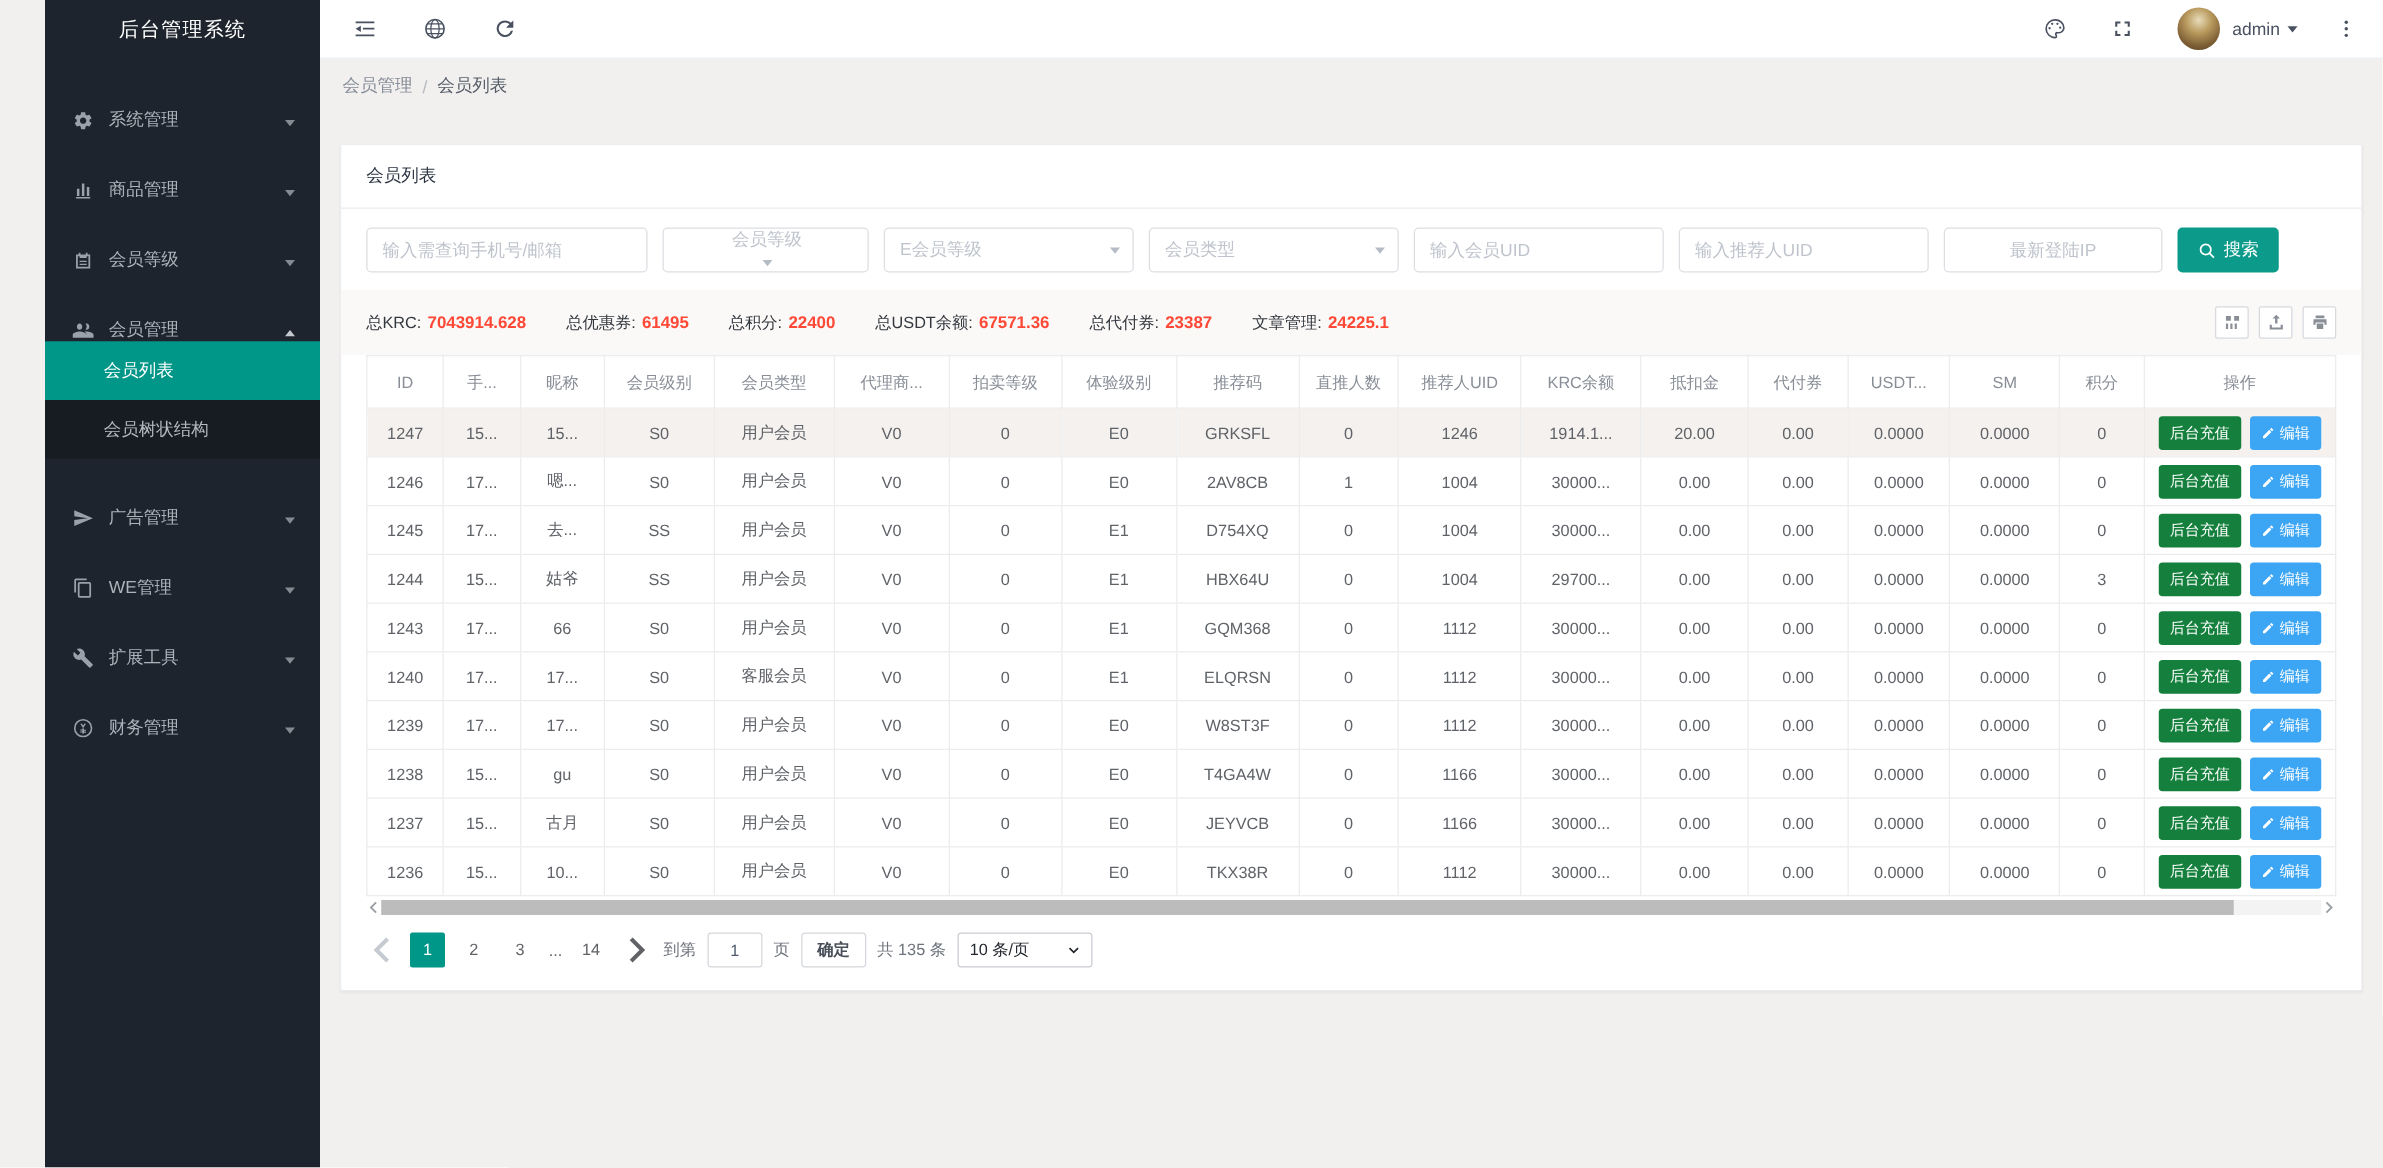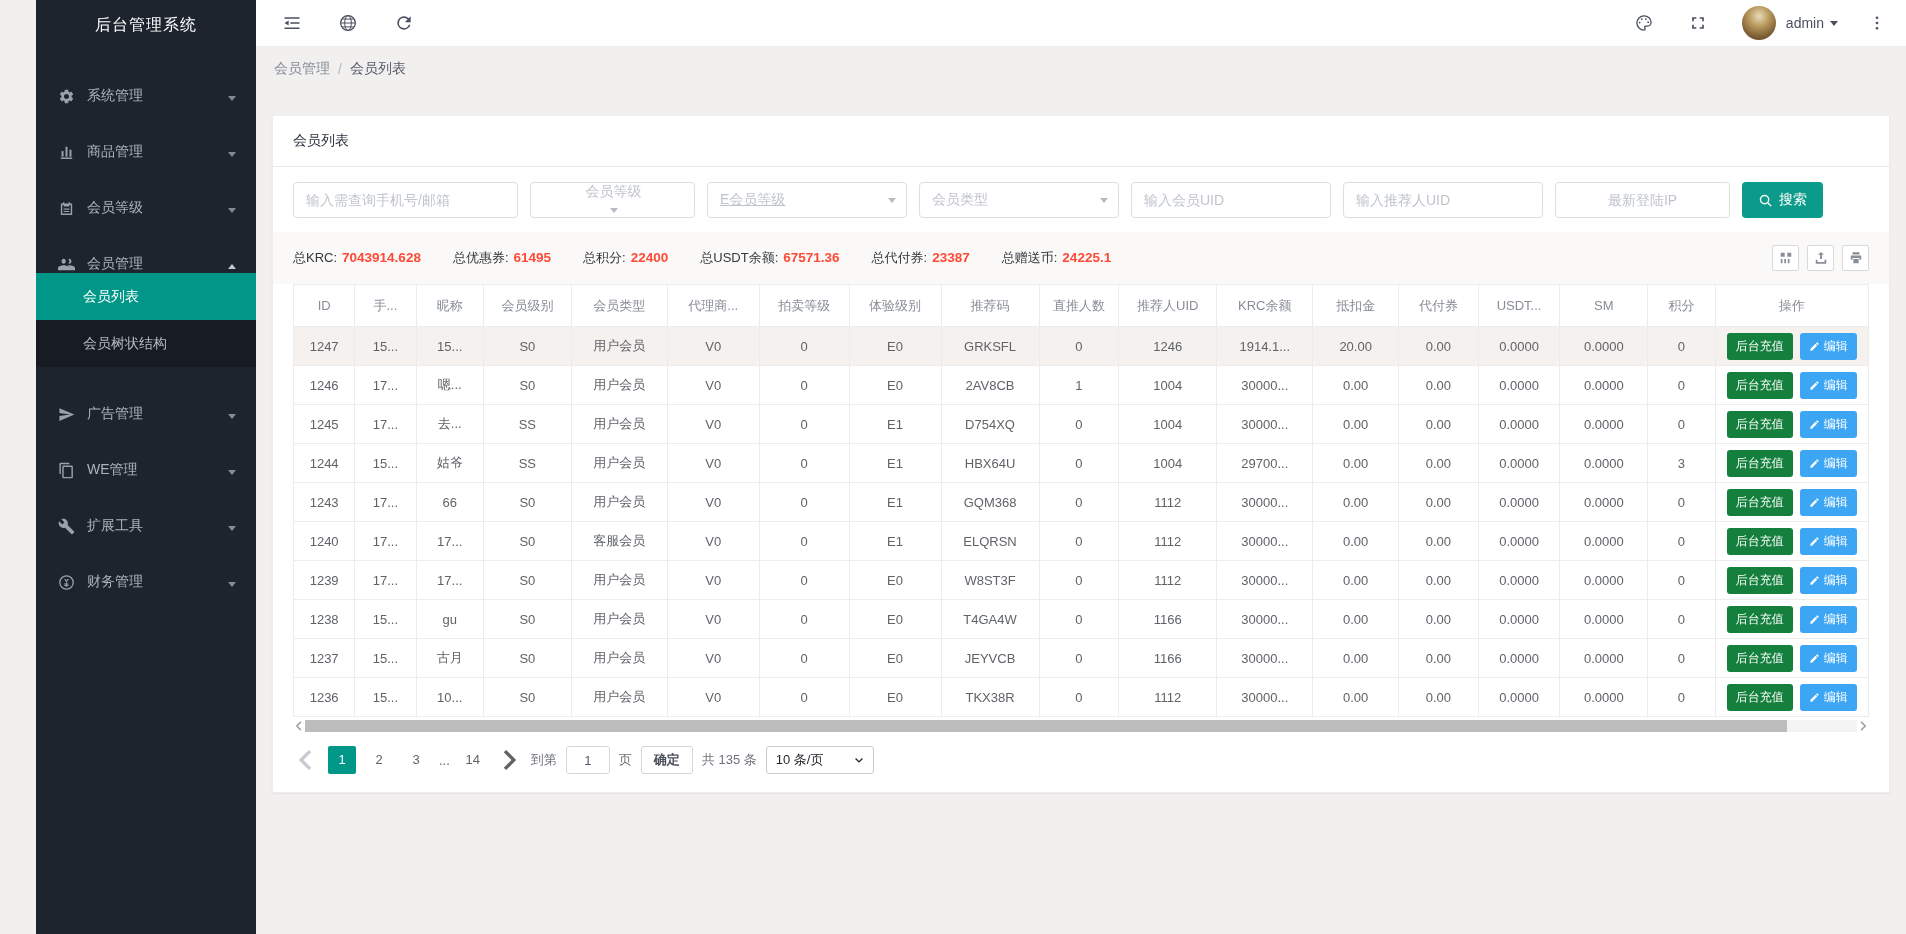--- a/index.html
+++ b/index.html
@@ -234,21 +234,21 @@
       <div class="card">
 
         <div class="card-title">会员列表</div>
 
         <div class="filter-row" id="filter-row">
           <input class="f-input" placeholder="输入需查询手机号/邮箱" style="width: 225px;">
             <div class="f-select" style="width: 165px; flex-direction: column;">
               <span>会员等级</span>
               <span class="tri down"></span>
             </div>
-            <div class="f-select" style="width: 200px; text-decoration: underline;">
+            <div class="f-select" style="width: 200px;">
               <span>E会员等级</span>
               <span class="tri down"></span>
             </div>
             <div class="f-select" style="width: 200px;">
               <span>会员类型</span>
               <span class="tri down"></span>
             </div>
             <input class="f-input" placeholder="输入会员UID" style="width: 200px;">
             <input class="f-input" placeholder="输入推荐人UID" style="width: 200px;">
             <input class="f-input" placeholder="最新登陆IP" style="width: 175px; text-align: center;">
@@ -263,21 +263,21 @@
           </button>
         </div>
 
         <div class="stats-row">
           <div class="stats" id="stats">
               <span class="stat"><span>总KRC:</span><b>7043914.628</b></span>
               <span class="stat"><span>总优惠券:</span><b>61495</b></span>
               <span class="stat"><span>总积分:</span><b>22400</b></span>
               <span class="stat"><span>总USDT余额:</span><b>67571.36</b></span>
               <span class="stat"><span>总代付券:</span><b>23387</b></span>
-              <span class="stat"><span>总赠送币:</span><b>24225.1</b></span>
+              <span class="stat"><span>文章管理:</span><b>24225.1</b></span>
             </div>
           <div class="table-tools" id="table-tools">
               <button class="tool-btn">
                 <span class="icon">
                   <svg viewBox="0 0 16 16">
                     <path fill="currentColor" d="M2 2h4.5v4.5H2zM9.5 2H14v4.5H9.5zM2 9h2v5H2zM6 9h2v5H6zM10 9h2v5h-2z"></path>
                   </svg>
                 </span>
               </button>
               <button class="tool-btn">

